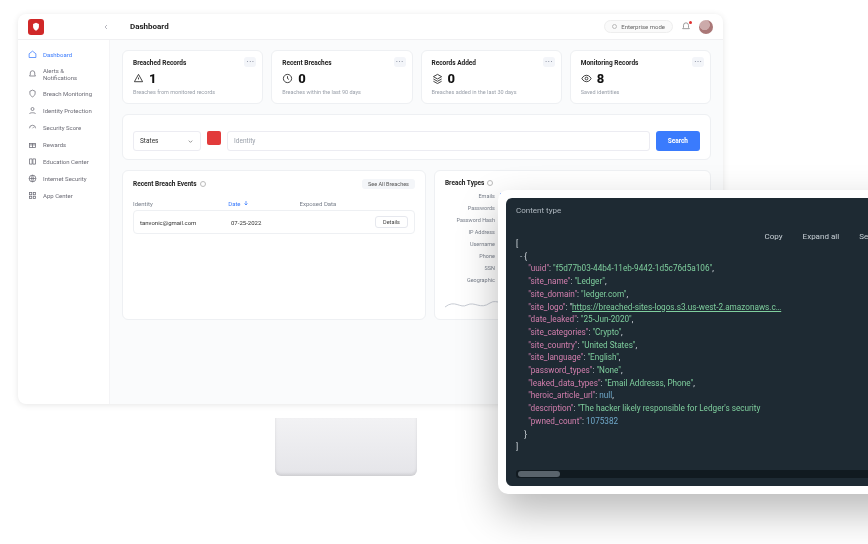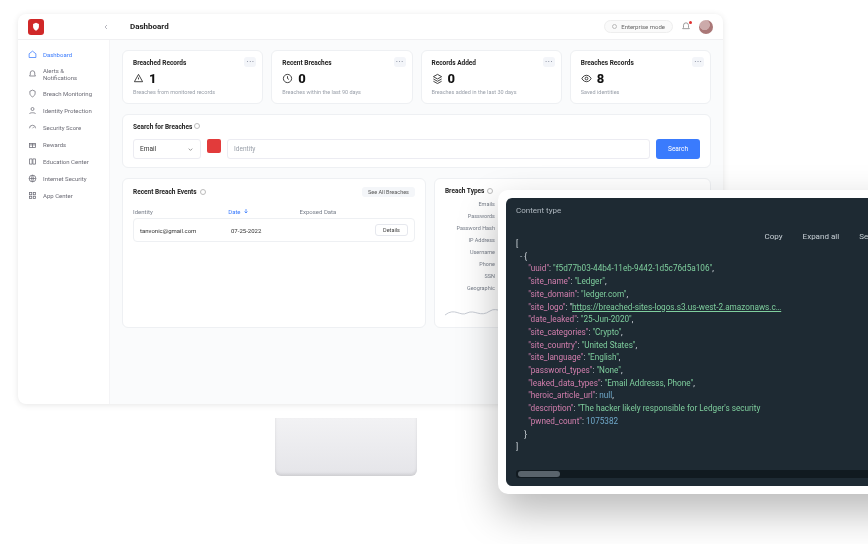--- a/index.html
+++ b/index.html
@@ -32,21 +32,21 @@
 .card-val .cic{ width:11px; height:11px; color:#333; }
 .card-val .num{ font-size:13px; font-weight:800; color:#111; }
 .card-sub{ font-size:5.5px; color:#9aa0aa; margin-top:3px; }
 .card .dots{ position:absolute; top:6px; right:6px; width:12px; height:10px; background:#f3f5f9; border-radius:3px; display:flex; align-items:center; justify-content:center; color:#8a90a0; font-size:8px; line-height:1; }
 
 .search-card{ margin-top:10px; }
 .search-row{ display:flex; gap:6px; margin-top:8px; }
 .select{ width:68px; height:20px; border:1px solid #ececf2; border-radius:3px; font-size:6.5px; display:flex; align-items:center; padding:0 6px; color:#333; justify-content:space-between; background:#fff;}
 .red-sq{ width:14px; height:14px; background:#e23b3b; border-radius:2px; }
 .input{ flex:1; height:20px; border:1px solid #ececf2; border-radius:3px; font-size:6.5px; padding:0 6px; color:#9aa0aa; background:#fff; display:flex; align-items:center; }
-.btn-search{ height:20px; padding:0 12px; background:#3a7bfd; color:#fff; border:none; border-radius:3px; font-size:6.5px; font-weight:400; }
+.btn-search{ height:20px; padding:0 12px; background:#3a7bfd; color:#fff; border:none; border-radius:3px; font-size:6.5px; font-weight:700; }
 
 .row2{ display:flex; gap:8px; margin-top:10px; }
 .panel{ background:#fff; border:1px solid #eef0f3; border-radius:6px; padding:8px 10px; }
 .panel-h{ display:flex; align-items:center; justify-content:space-between; }
 .panel-h .t{ font-size:6.5px; font-weight:700; color:#222; display:flex; align-items:center; gap:3px; }
 .info{ width:6px; height:6px; border:0.6px solid #bbb; border-radius:50%; display:inline-block; }
 .see-all{ font-size:5.5px; color:#555; background:#f4f6f9; border-radius:3px; padding:2px 6px; }
 
 .events{ flex:1.05; }
 .tbl{ margin-top:8px; }
@@ -233,39 +233,38 @@
                 <svg width="11" height="11" viewBox="0 0 24 24" fill="none" stroke="currentColor" stroke-width="2">
                   <path d="M12 3l9 5-9 5-9-5 9-5zM3 13l9 5 9-5M3 18l9 5 9-5"></path>
                 </svg>
               </span>
               <span class="num">0</span>
             </div>
           <div class="card-sub">Breaches added in the last 30 days</div>
         </div>
         <div class="card">
           <div class="dots">⋯</div>
-          <div class="card-title">Breaches Records</div>
+          <div class="card-title">Monitoring Records</div>
           <div class="card-val">
               <span class="cic">
                 <svg width="11" height="11" viewBox="0 0 24 24" fill="none" stroke="currentColor" stroke-width="2">
                   <path d="M2 12s3-7 10-7 10 7 10 7-3 7-10 7S2 12 2 12z"></path>
                   <circle cx="12" cy="12" r="3"></circle>
                 </svg>
               </span>
               <span class="num">8</span>
             </div>
           <div class="card-sub">Saved identities</div>
         </div>
       </div>
 
       <div class="card search-card">
-        <div class="card-title"><span>Search for Breaches</span> <span class="info"></span></div>
         <div class="search-row">
           <div class="select">
-            <span>Email</span>
+            <span>States</span>
             <svg width="7" height="7" viewBox="0 0 24 24" fill="none" stroke="#888" stroke-width="3">
                 <path d="M6 9l6 6 6-6"></path>
               </svg>
           </div>
           <div class="red-sq"></div>
           <div class="input">
               <span>Identity</span>
             </div>
           <button class="btn-search">Search</button>
         </div>

